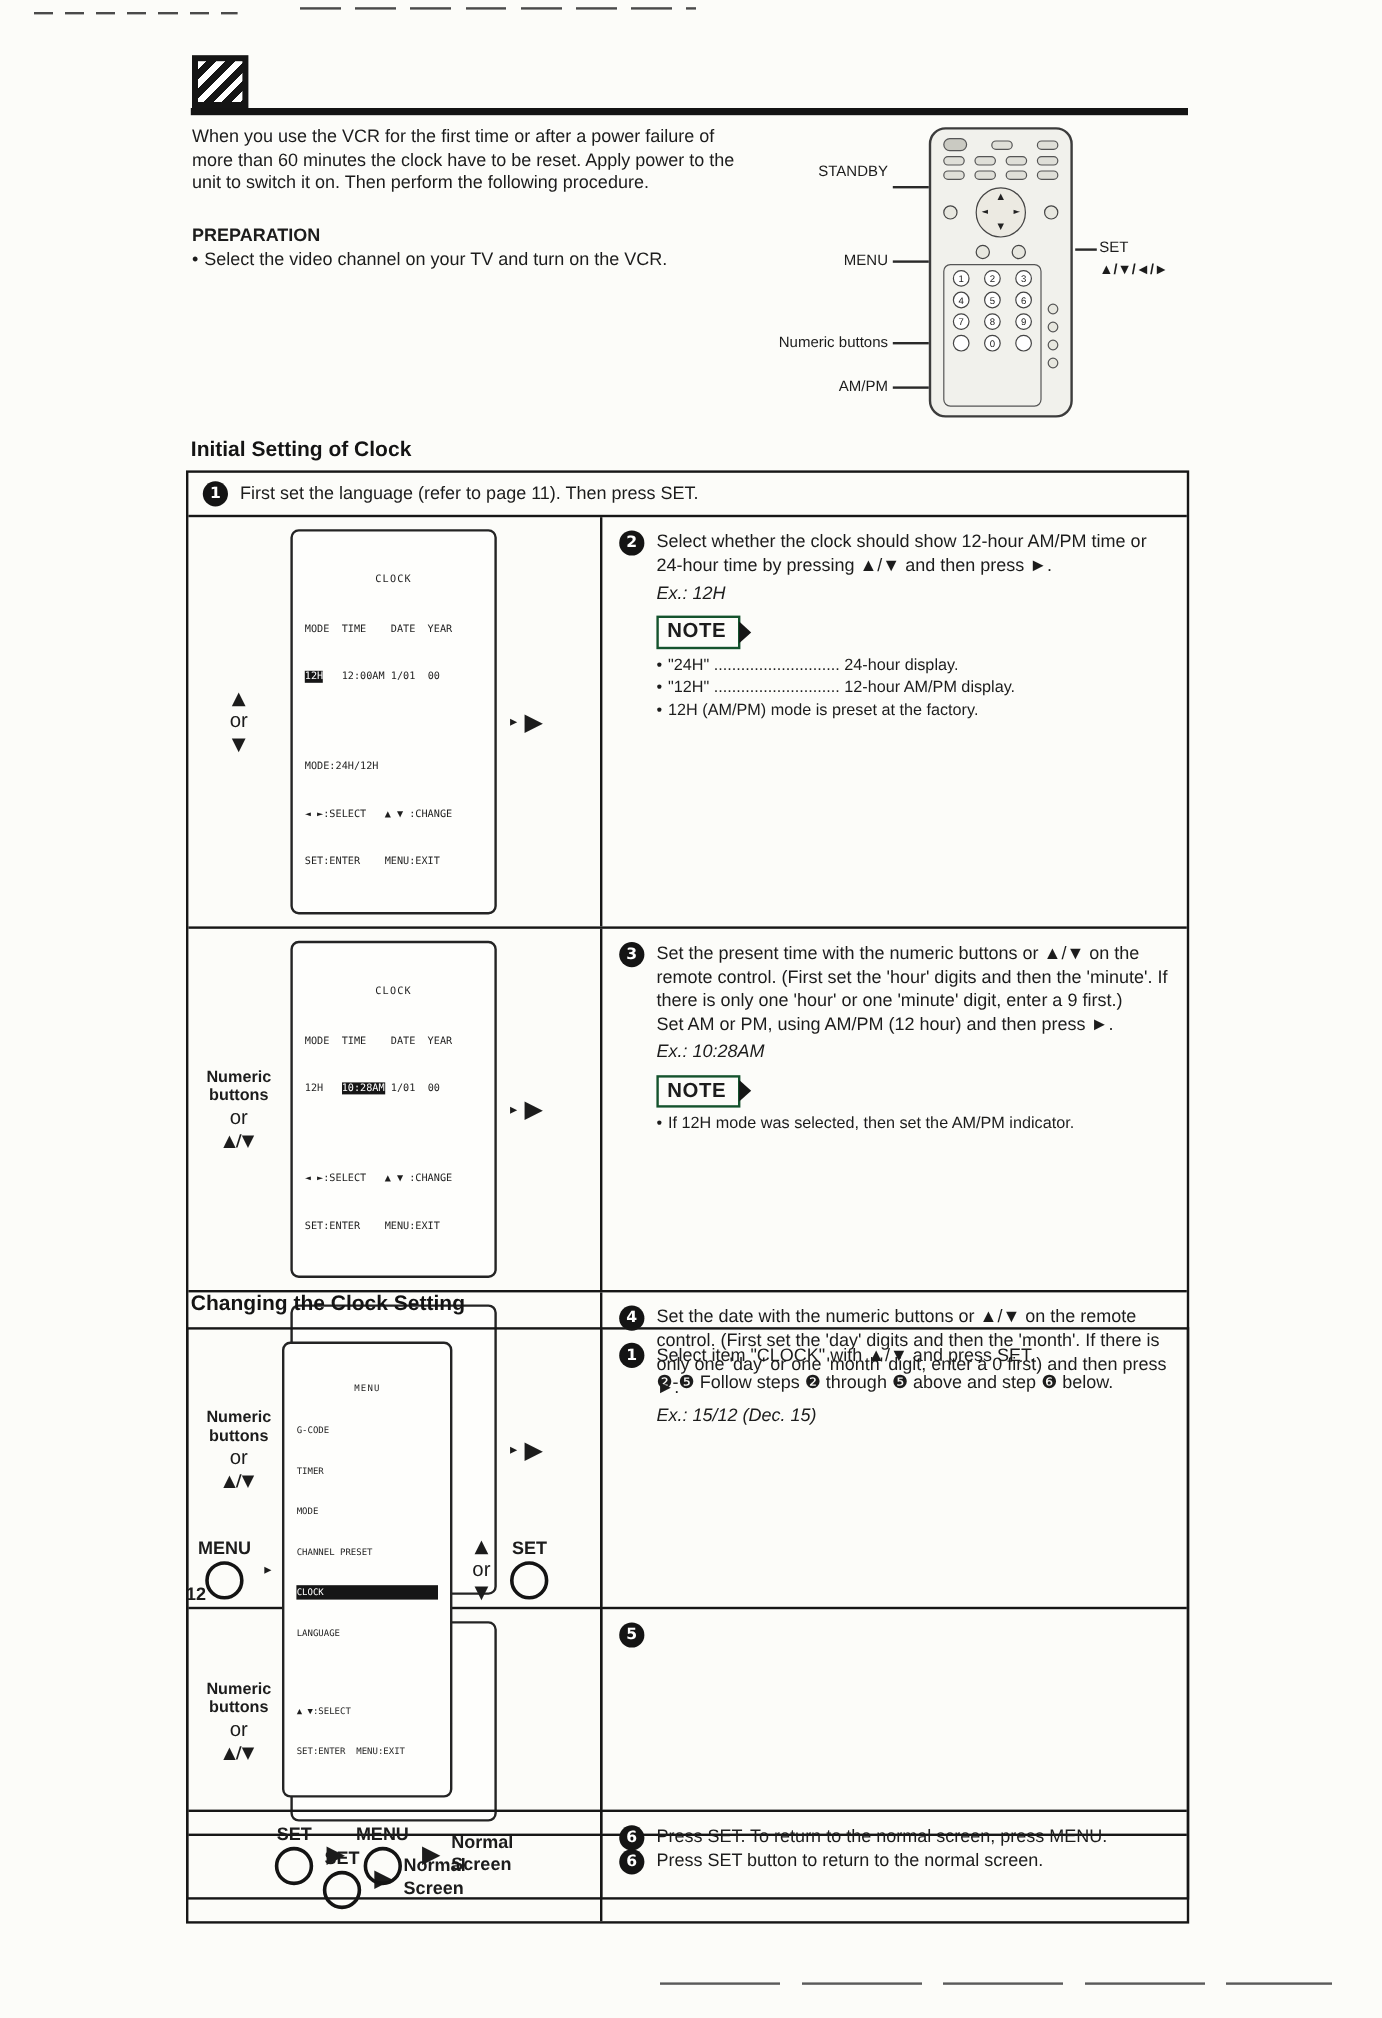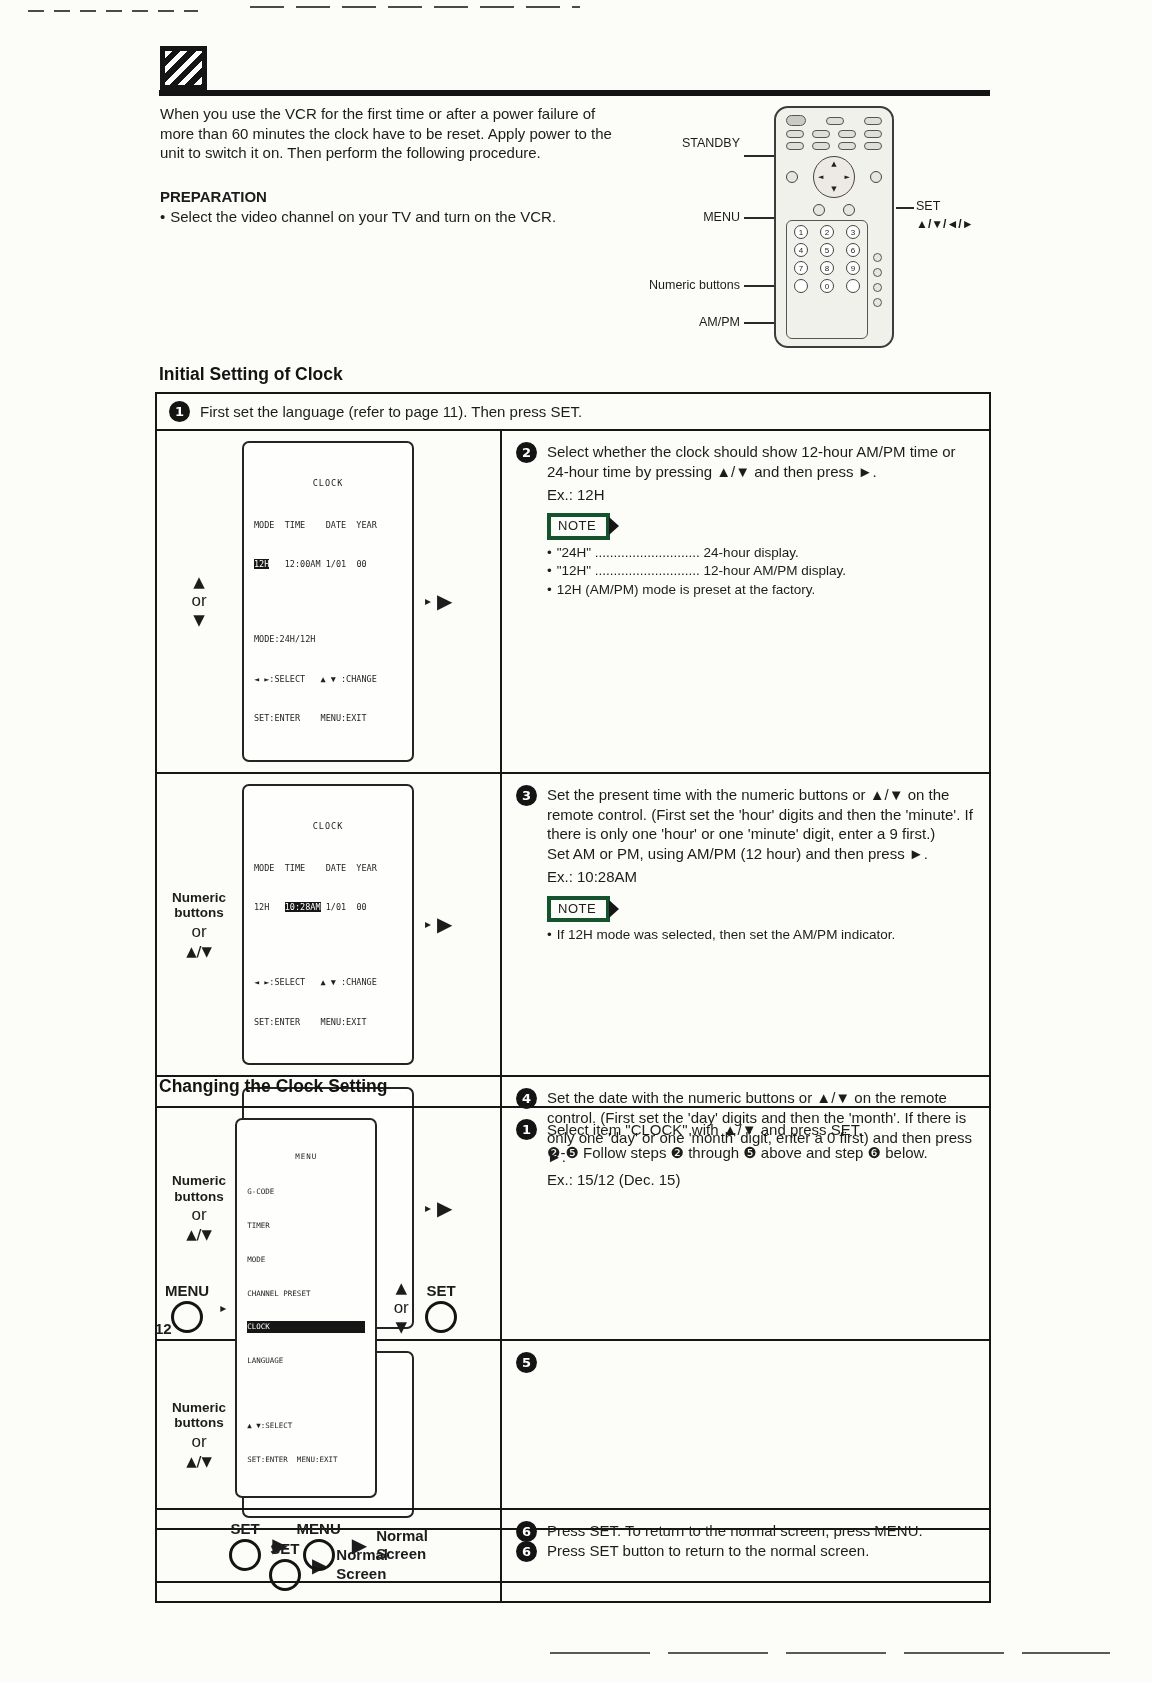--- a/index.html
+++ b/index.html
@@ -78,24 +78,24 @@
   .r-time{min-height:192px}
   .r-date{min-height:110px}
   .r-year{min-height:88px}
   .r-set{min-height:66px}
   .r-menu{min-height:124px}
   .r-return{min-height:58px}
 
   .badge{display:inline-flex;flex:0 0 auto;width:21px;height:21px;border-radius:50%;background:#141414;color:#fff;font-weight:bold;font-size:13px;align-items:center;justify-content:center;font-family:"DejaVu Sans",sans-serif}
   .step{display:flex;gap:10px}
   .stepbody{flex:1;line-height:1.32}
-  .ex{margin-top:3px}
+  .ex{font-style:italic;margin-top:3px}
 
   .notewrap{display:flex;align-items:center;margin:9px 0 4px}
-  .notetag{border:4px solid #14532d;font-weight:normal;font-size:13px;padding:0 10px 1px 7px;letter-spacing:.5px}
+  .notetag{border:2px solid #14532d;font-weight:bold;font-size:17px;padding:0 10px 1px 7px;letter-spacing:.5px}
   .notetip{width:0;height:0;border-top:9px solid transparent;border-bottom:9px solid transparent;border-left:10px solid #161616;margin-left:-1px}
   .notes{list-style:none;font-size:13.5px;line-height:1.4}
   .notes li{display:flex;gap:5px}
 
   
   .crt{flex:0 0 auto;width:172px;border:2px solid #242424;border-radius:7px;background:#fefefc;padding:8px 10px;font-family:"DejaVu Sans Mono",monospace;font-size:8.5px;line-height:1.55;white-space:pre;color:#1e1e1e}
   .crt .ct{text-align:center;letter-spacing:1px;margin-bottom:2px}
   .crt .gap{height:9px}
   .inv{background:#161616;color:#fff}
   .invline{background:#161616;color:#fff;display:block}

